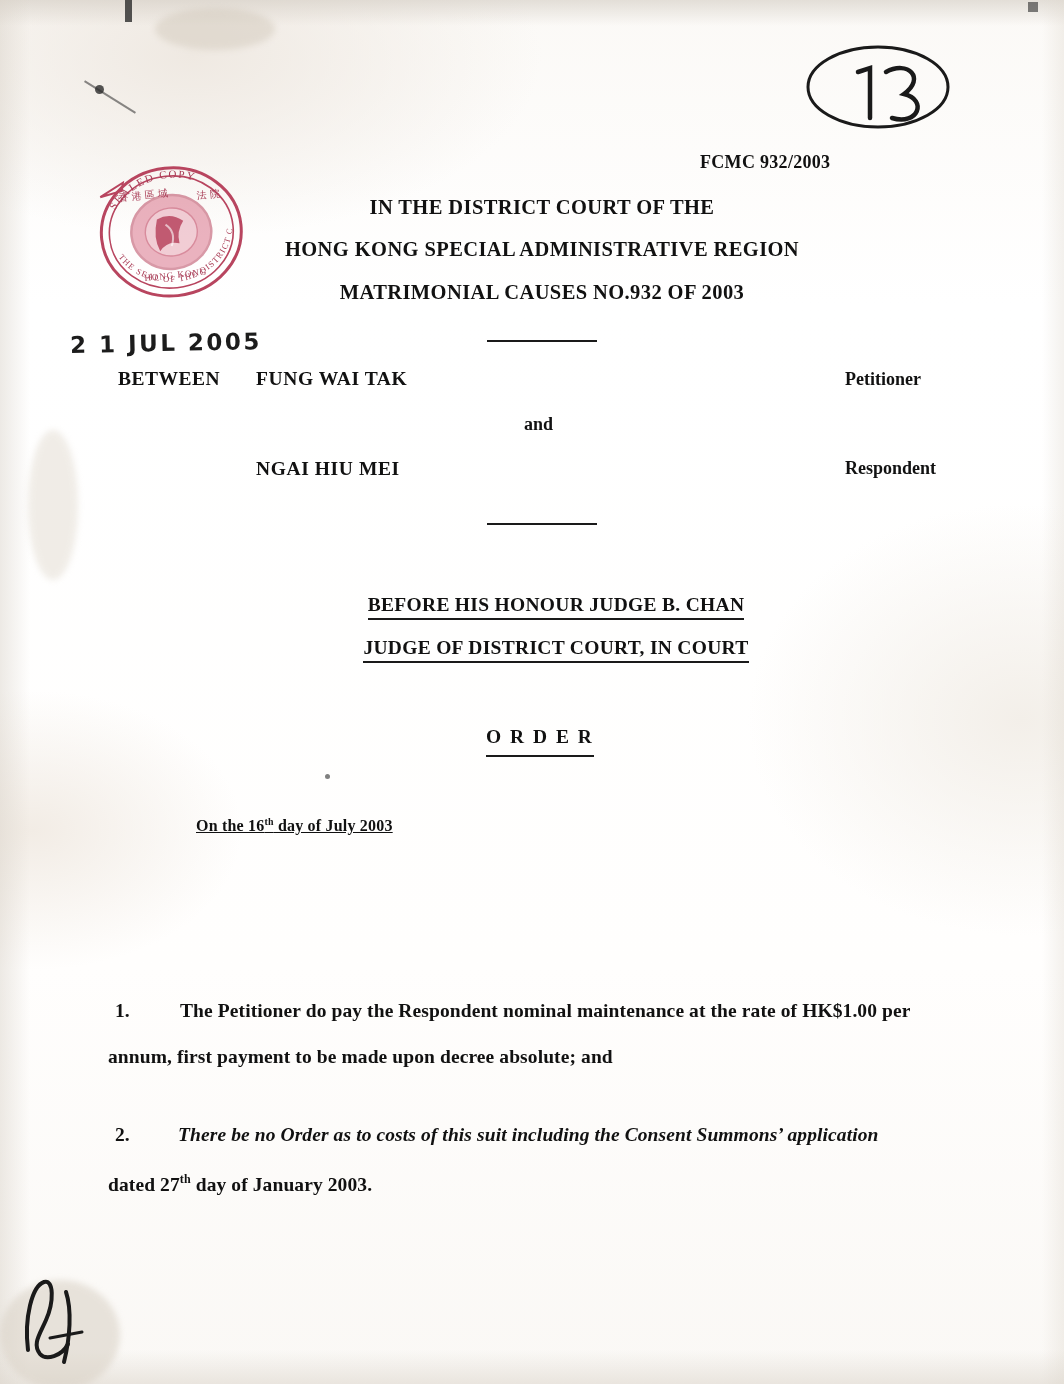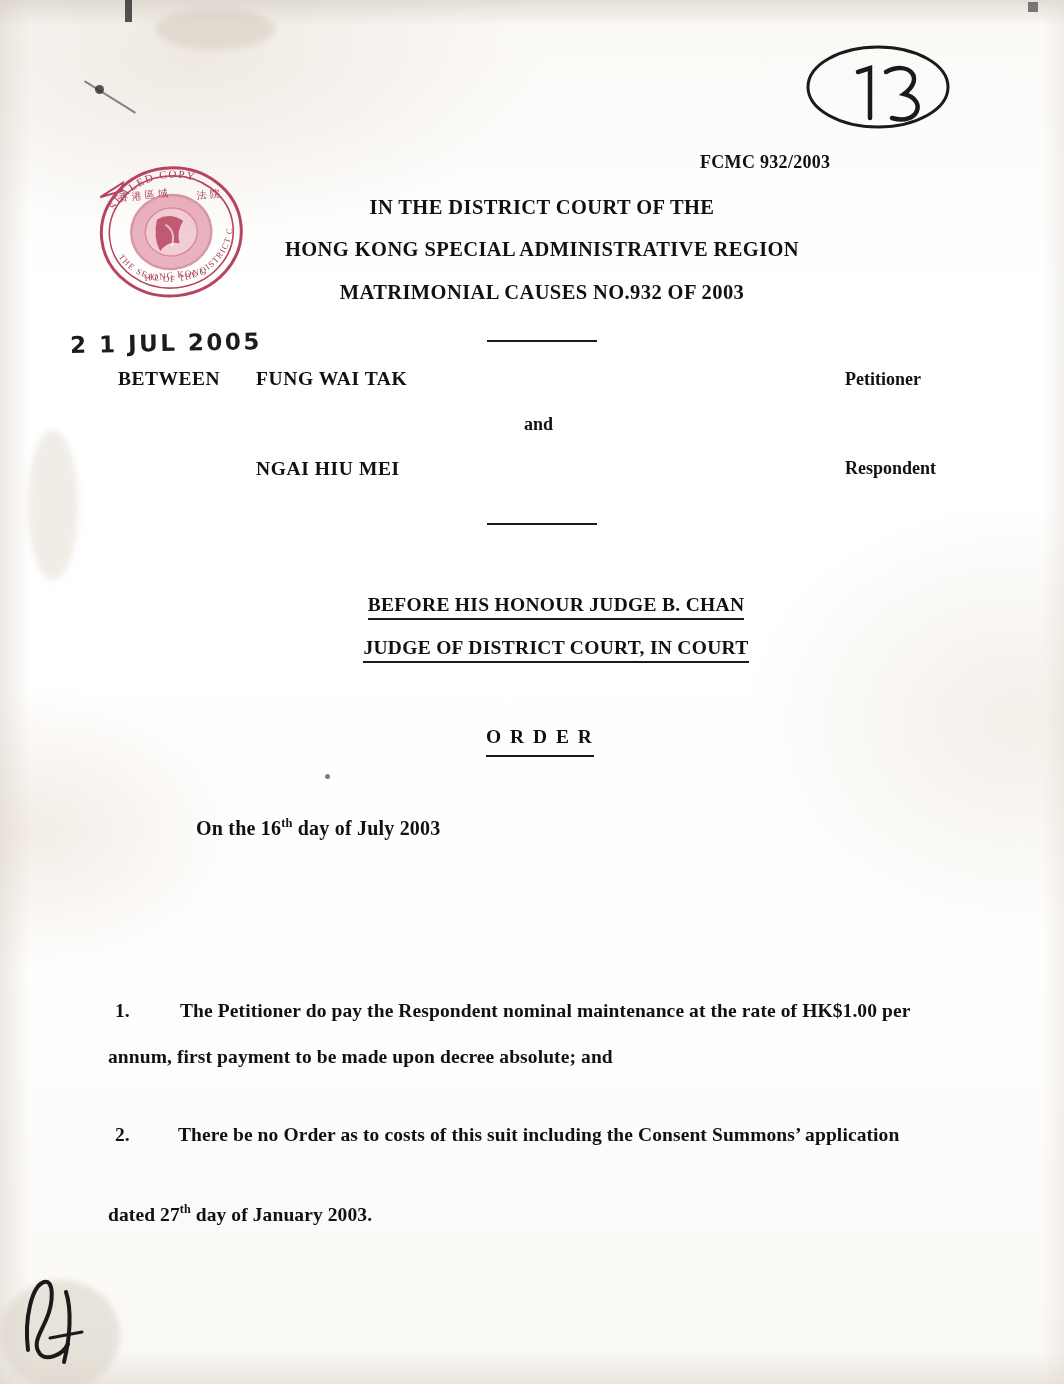--- a/index.html
+++ b/index.html
@@ -147,44 +147,45 @@
     font-weight: bold;
     letter-spacing: 2px;
   }
   .order-title span.u {
     border-bottom: 2px solid #1a1a1a;
     padding-bottom: 8px;
   }
 
   .body-line {
     position: absolute;
-    font-size: 20px;
+    font-size: 16px;
     font-weight: bold;
     letter-spacing: .2px;
+    text-decoration: underline;
   }
   .date-line { left: 196px; top: 816px; }
   .judge-line { left: 192px; top: 902px; }
 
   .clause-num {
     position: absolute;
     font-size: 19.5px;
     font-weight: bold;
   }
   .clause-text {
     position: absolute;
     font-size: 19.5px;
     font-weight: bold;
     letter-spacing: .1px;
   }
   .c1-num { left: 115px; top: 1000px; }
   .c1-a { left: 180px; top: 1000px; }
   .c1-b { left: 108px; top: 1046px; }
   .c2-num { left: 115px; top: 1124px; }
-  .c2-a { left: 178px; top: 1124px; }
-  .c2-b { left: 108px; top: 1172px; margin-top: 30px; }
+  .c2-a { left: 178px; top: 1124px; font-style: italic; }
+  .c2-b { left: 108px; top: 1172px; }
 
   sup { font-size: .62em; vertical-align: super; }
 
   
   .date-stamp {
     position: absolute;
     left: 70px; top: 330px;
     font-size: 23px;
     font-weight: bold;
     letter-spacing: 2.5px;

